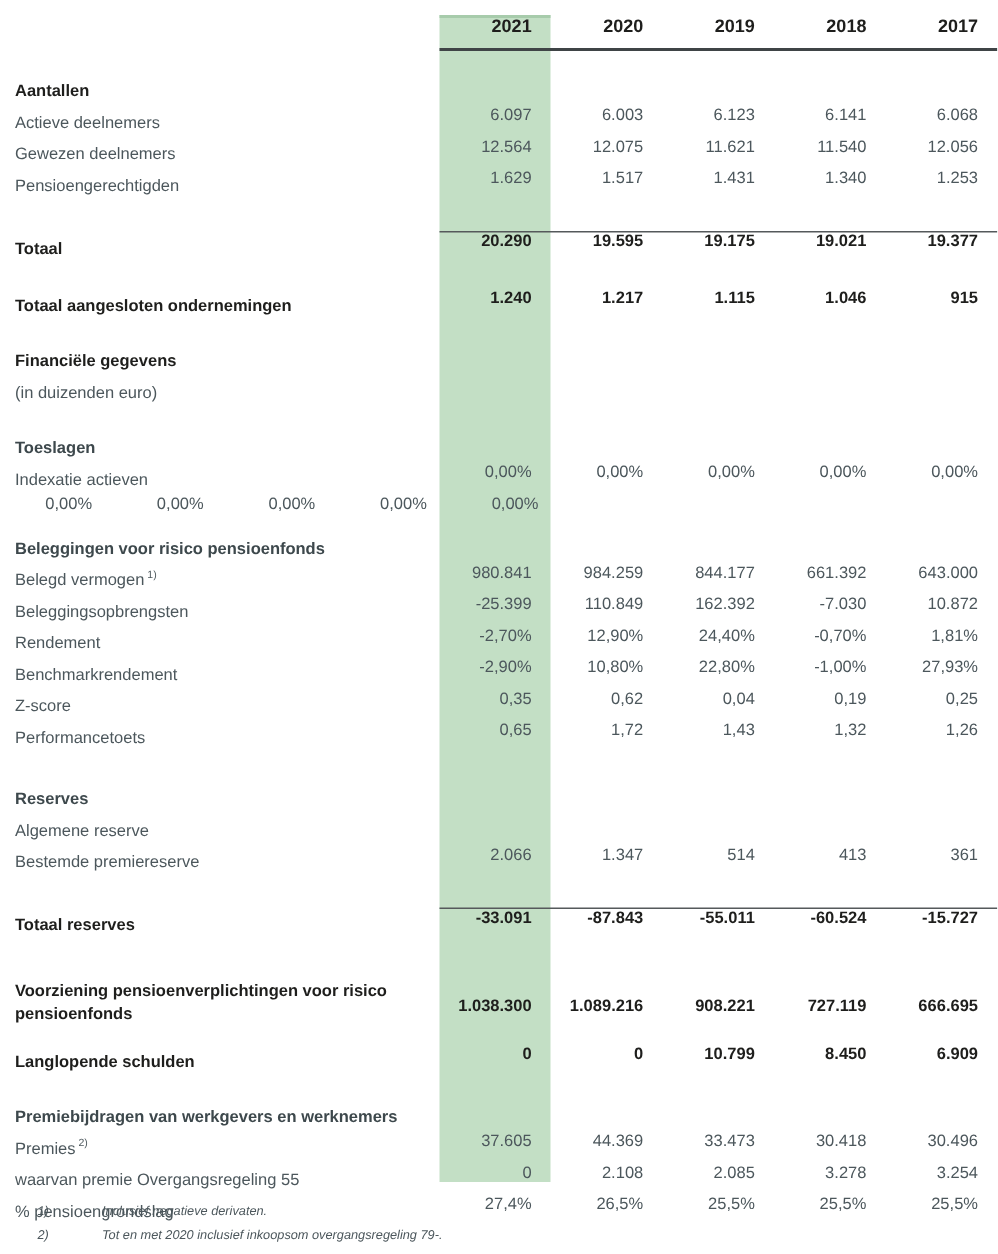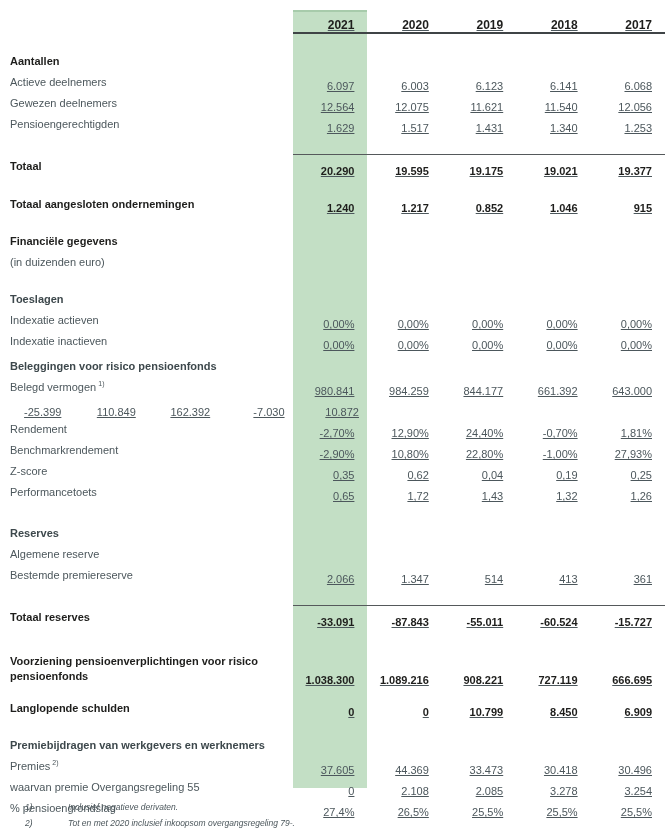--- a/index.html
+++ b/index.html
@@ -8,21 +8,21 @@
     font-family:"Liberation Sans", sans-serif; font-size:11px; color:#4c575c;
     overflow:hidden;
   }
   .green-col {
     position:absolute; left:293px; top:10px; width:74px; height:778px;
     background:#c3dfc5; border-top:2px solid #a7cbab; box-sizing:border-box;
   }
   .table { position:relative; padding-top:10px; }
   .row { display:flex; align-items:center; height:21px; }
   .row .label { width:350px; padding-left:10px; box-sizing:border-box; white-space:nowrap; }
-  .vals { display:flex; width:372px; align-items:flex-end; height:100%; box-sizing:border-box;text-decoration:underline; }
+  .vals { display:flex; width:372px; align-items:flex-start; height:100%; box-sizing:border-box; }
   .val { width:74.4px; text-align:right; padding-right:13px; box-sizing:border-box; white-space:nowrap; }
 
   .row.header { height:24px; }
   .row.header .vals { border-bottom:2px solid #3f4446; }
   .row.header .val { font-weight:bold; font-size:12px; color:#1e1e1c; }
 
   .row.rule { height:23px; }
   .row.rule .vals { border-top:1.5px solid #55595b; }
 
   .section-strong .label { font-weight:bold; color:#1e1e1c; }
@@ -111,21 +111,21 @@
             <div class="val">19.175</div>
             <div class="val">19.021</div>
             <div class="val">19.377</div>
           </div>
         </div>
         <div class="row total gap-lg">
           <div class="label">Totaal aangesloten ondernemingen</div>
           <div class="vals">
             <div class="val">1.240</div>
             <div class="val">1.217</div>
-            <div class="val">0.852</div>
+            <div class="val">1.115</div>
             <div class="val">1.046</div>
             <div class="val">915</div>
           </div>
         </div>
         <div class="row section-strong gap-lg">
           <div class="label">Financiële gegevens</div>
           <div class="vals">
             <div class="val"></div>
             <div class="val"></div>
             <div class="val"></div>
@@ -157,21 +157,20 @@
           <div class="label">Indexatie actieven</div>
           <div class="vals">
             <div class="val">0,00%</div>
             <div class="val">0,00%</div>
             <div class="val">0,00%</div>
             <div class="val">0,00%</div>
             <div class="val">0,00%</div>
           </div>
         </div>
         <div class="row data">
-          <div class="label">Indexatie inactieven</div>
           <div class="vals">
             <div class="val">0,00%</div>
             <div class="val">0,00%</div>
             <div class="val">0,00%</div>
             <div class="val">0,00%</div>
             <div class="val">0,00%</div>
           </div>
         </div>
         <div class="row section gap-xs">
           <div class="label">Beleggingen voor risico pensioenfonds</div>
@@ -187,20 +186,21 @@
           <div class="label">Belegd vermogen<span class="sup">1)</span></div>
           <div class="vals">
             <div class="val">980.841</div>
             <div class="val">984.259</div>
             <div class="val">844.177</div>
             <div class="val">661.392</div>
             <div class="val">643.000</div>
           </div>
         </div>
         <div class="row data">
+          <div class="label">Beleggingsopbrengsten</div>
           <div class="vals">
             <div class="val">-25.399</div>
             <div class="val">110.849</div>
             <div class="val">162.392</div>
             <div class="val">-7.030</div>
             <div class="val">10.872</div>
           </div>
         </div>
         <div class="row data">
           <div class="label">Rendement</div>

